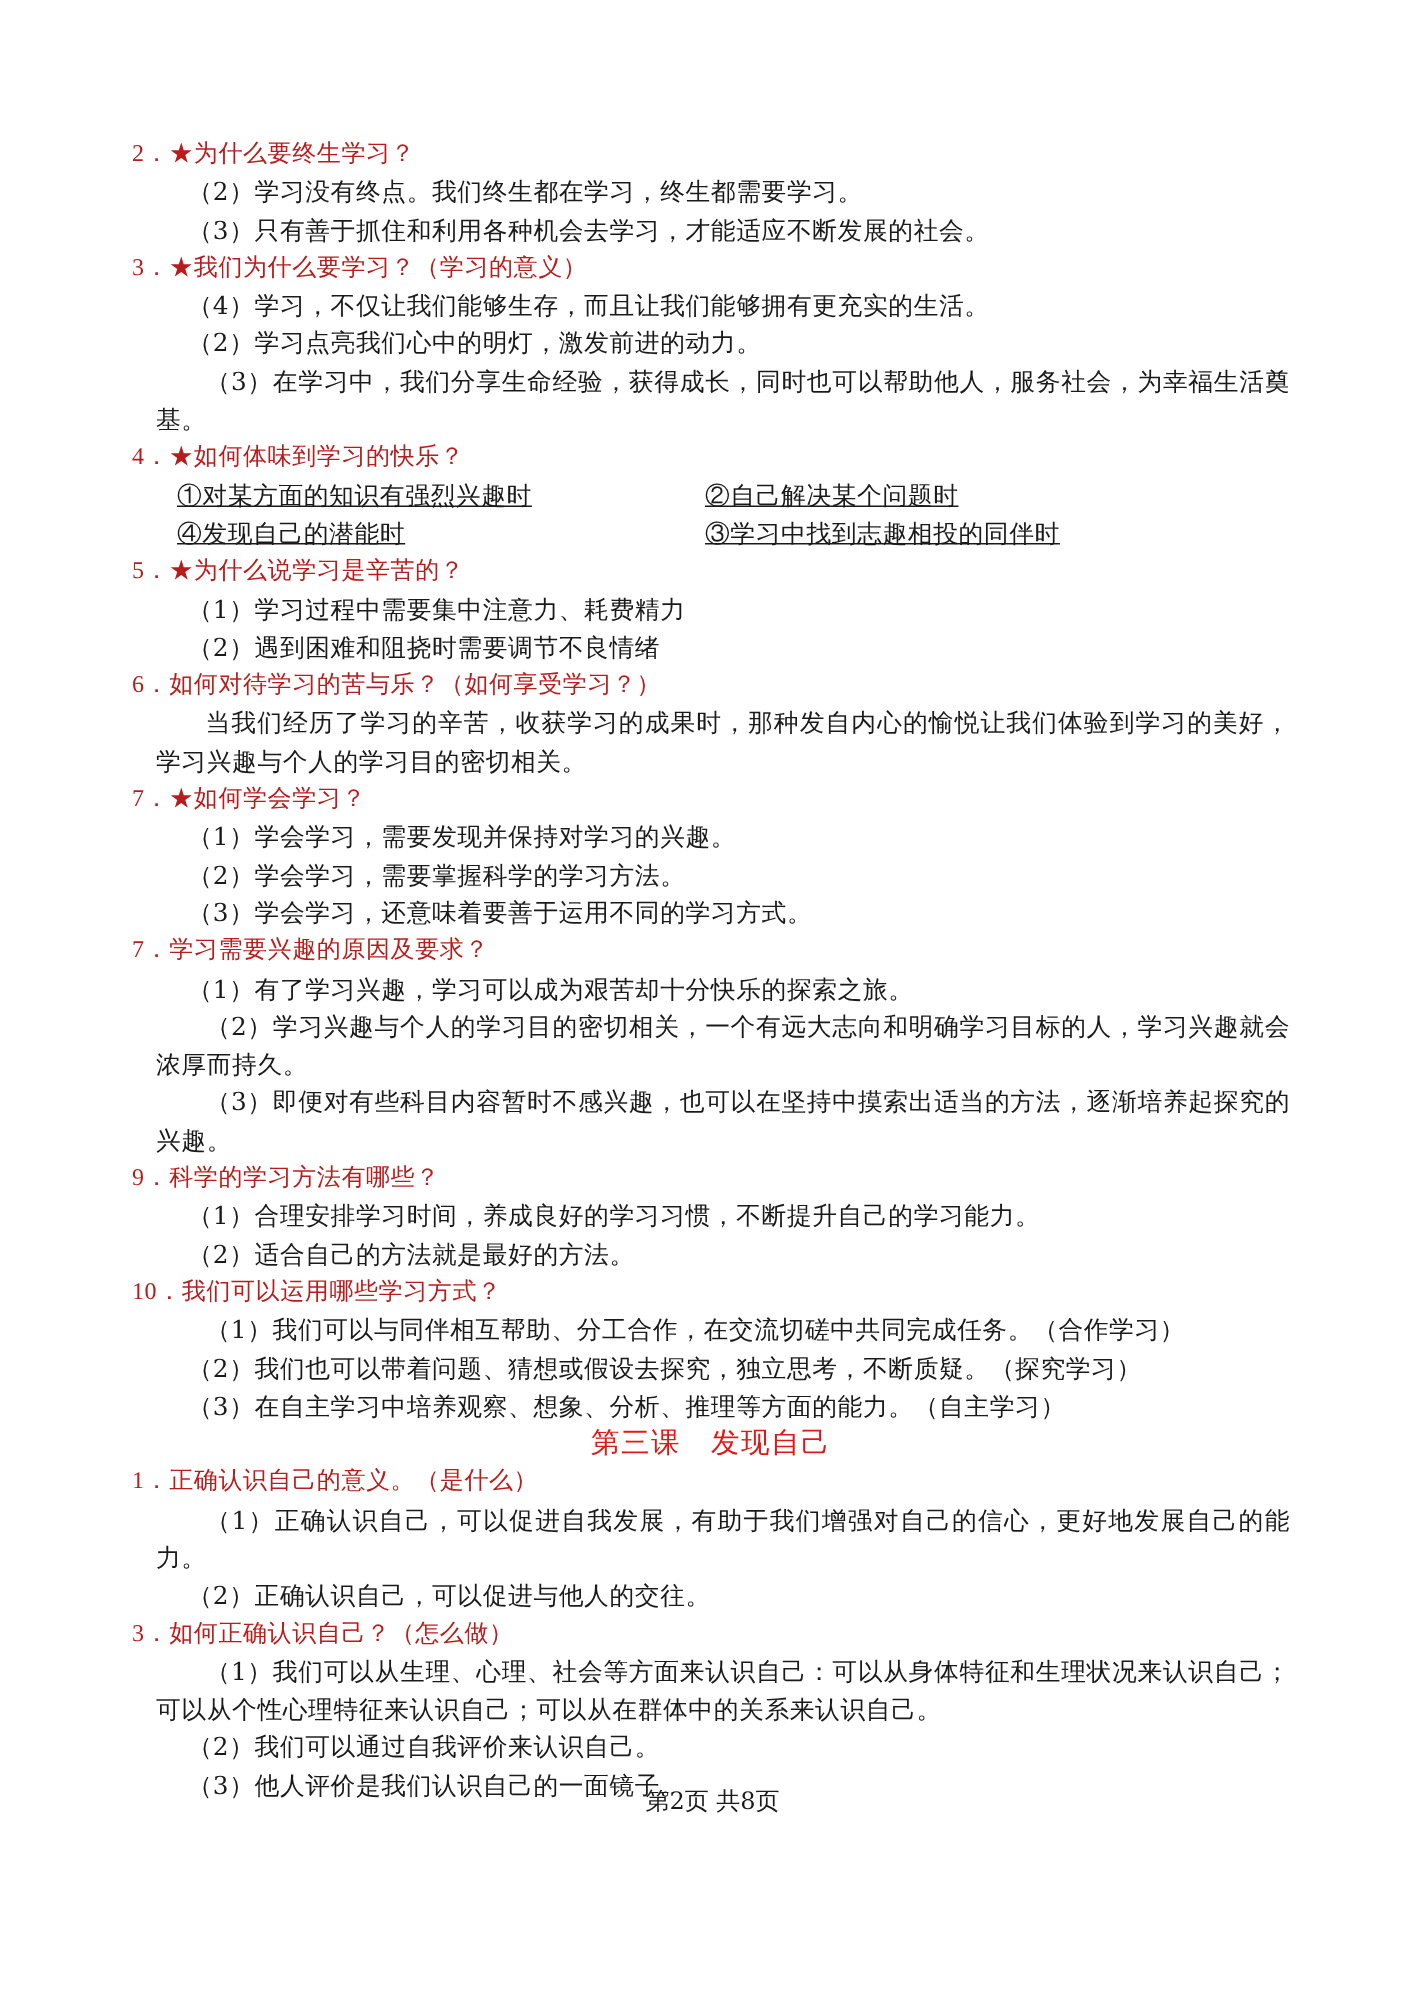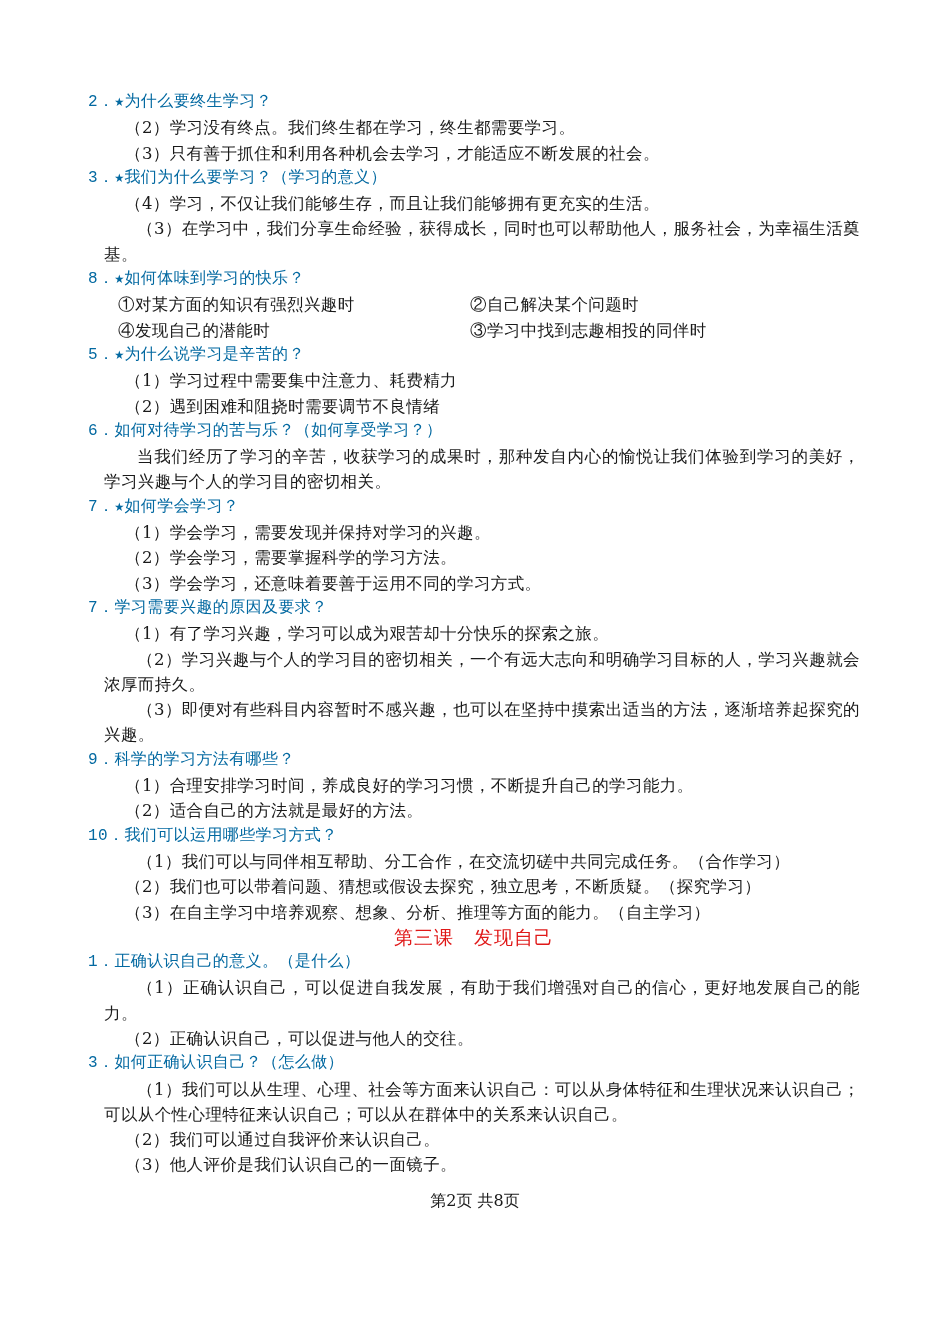--- a/index.html
+++ b/index.html
@@ -1,40 +1,41 @@
 <!DOCTYPE html>
 <html><head>
 <meta charset="utf-8">
 <style>
   html, body { margin: 0; padding: 0; background: #ffffff; }
   body { width: 950px; height: 1344px; position: relative; overflow: hidden;
          font-family: "DejaVu Serif", "Liberation Serif", serif; color: #1a1a1a; }
   .page { position: absolute; left: 88px; top: 90px; width: 772px; }
   .line { font-size: 16.5px; line-height: 25.3px; height: 25.3px; white-space: nowrap; letter-spacing: 0.4px; }
   .wrap { font-size: 16.5px; line-height: 25.3px; letter-spacing: 0.4px; text-align: justify; text-indent: 2em; margin-left: 16px; }
-  .heading { color: #0369a1; font-family: Liberation Mono, monospace; font-size: 16px; }
+  .heading { color: #b91c1c; font-family: Liberation Serif, serif; font-size: 16px; }
   .item { padding-left: 37px; }
-  .grid2 { display: flex; padding-left: 30px; }
+  .grid2 { display: flex; padding-left: 30px; text-decoration: underline; }
   .grid2 span { display: inline-block; width: 352px; }
   .lesson { color: #e01818; text-align: center; font-family: "DejaVu Sans", "Liberation Sans", sans-serif; font-size: 19px; letter-spacing: 1px; }
   .footer { position: absolute; top: 1191px; left: 0; width: 950px; text-align: center; font-size: 16px; color: #1a1a1a; }
 </style>
 </head>
 <body>
 
 <div class="page">
   <div class="line heading">2．★为什么要终生学习？</div>
   <div class="line item">（2）学习没有终点。我们终生都在学习，终生都需要学习。</div>
   <div class="line item">（3）只有善于抓住和利用各种机会去学习，才能适应不断发展的社会。</div>
 
   <div class="line heading">3．★我们为什么要学习？（学习的意义）</div>
   <div class="line item">（4）学习，不仅让我们能够生存，而且让我们能够拥有更充实的生活。</div>
+  <div class="line item">（2）学习点亮我们心中的明灯，激发前进的动力。</div>
   <div class="wrap">（3）在学习中，我们分享生命经验，获得成长，同时也可以帮助他人，服务社会，为幸福生活奠基。</div>
 
-  <div class="line heading">8．★如何体味到学习的快乐？</div>
+  <div class="line heading">4．★如何体味到学习的快乐？</div>
   <div class="line grid2">
     <span>①对某方面的知识有强烈兴趣时</span>
     <span>②自己解决某个问题时</span>
   </div>
   <div class="line grid2">
     <span>④发现自己的潜能时</span>
     <span>③学习中找到志趣相投的同伴时</span>
   </div>
 
   <div class="line heading">5．★为什么说学习是辛苦的？</div>

